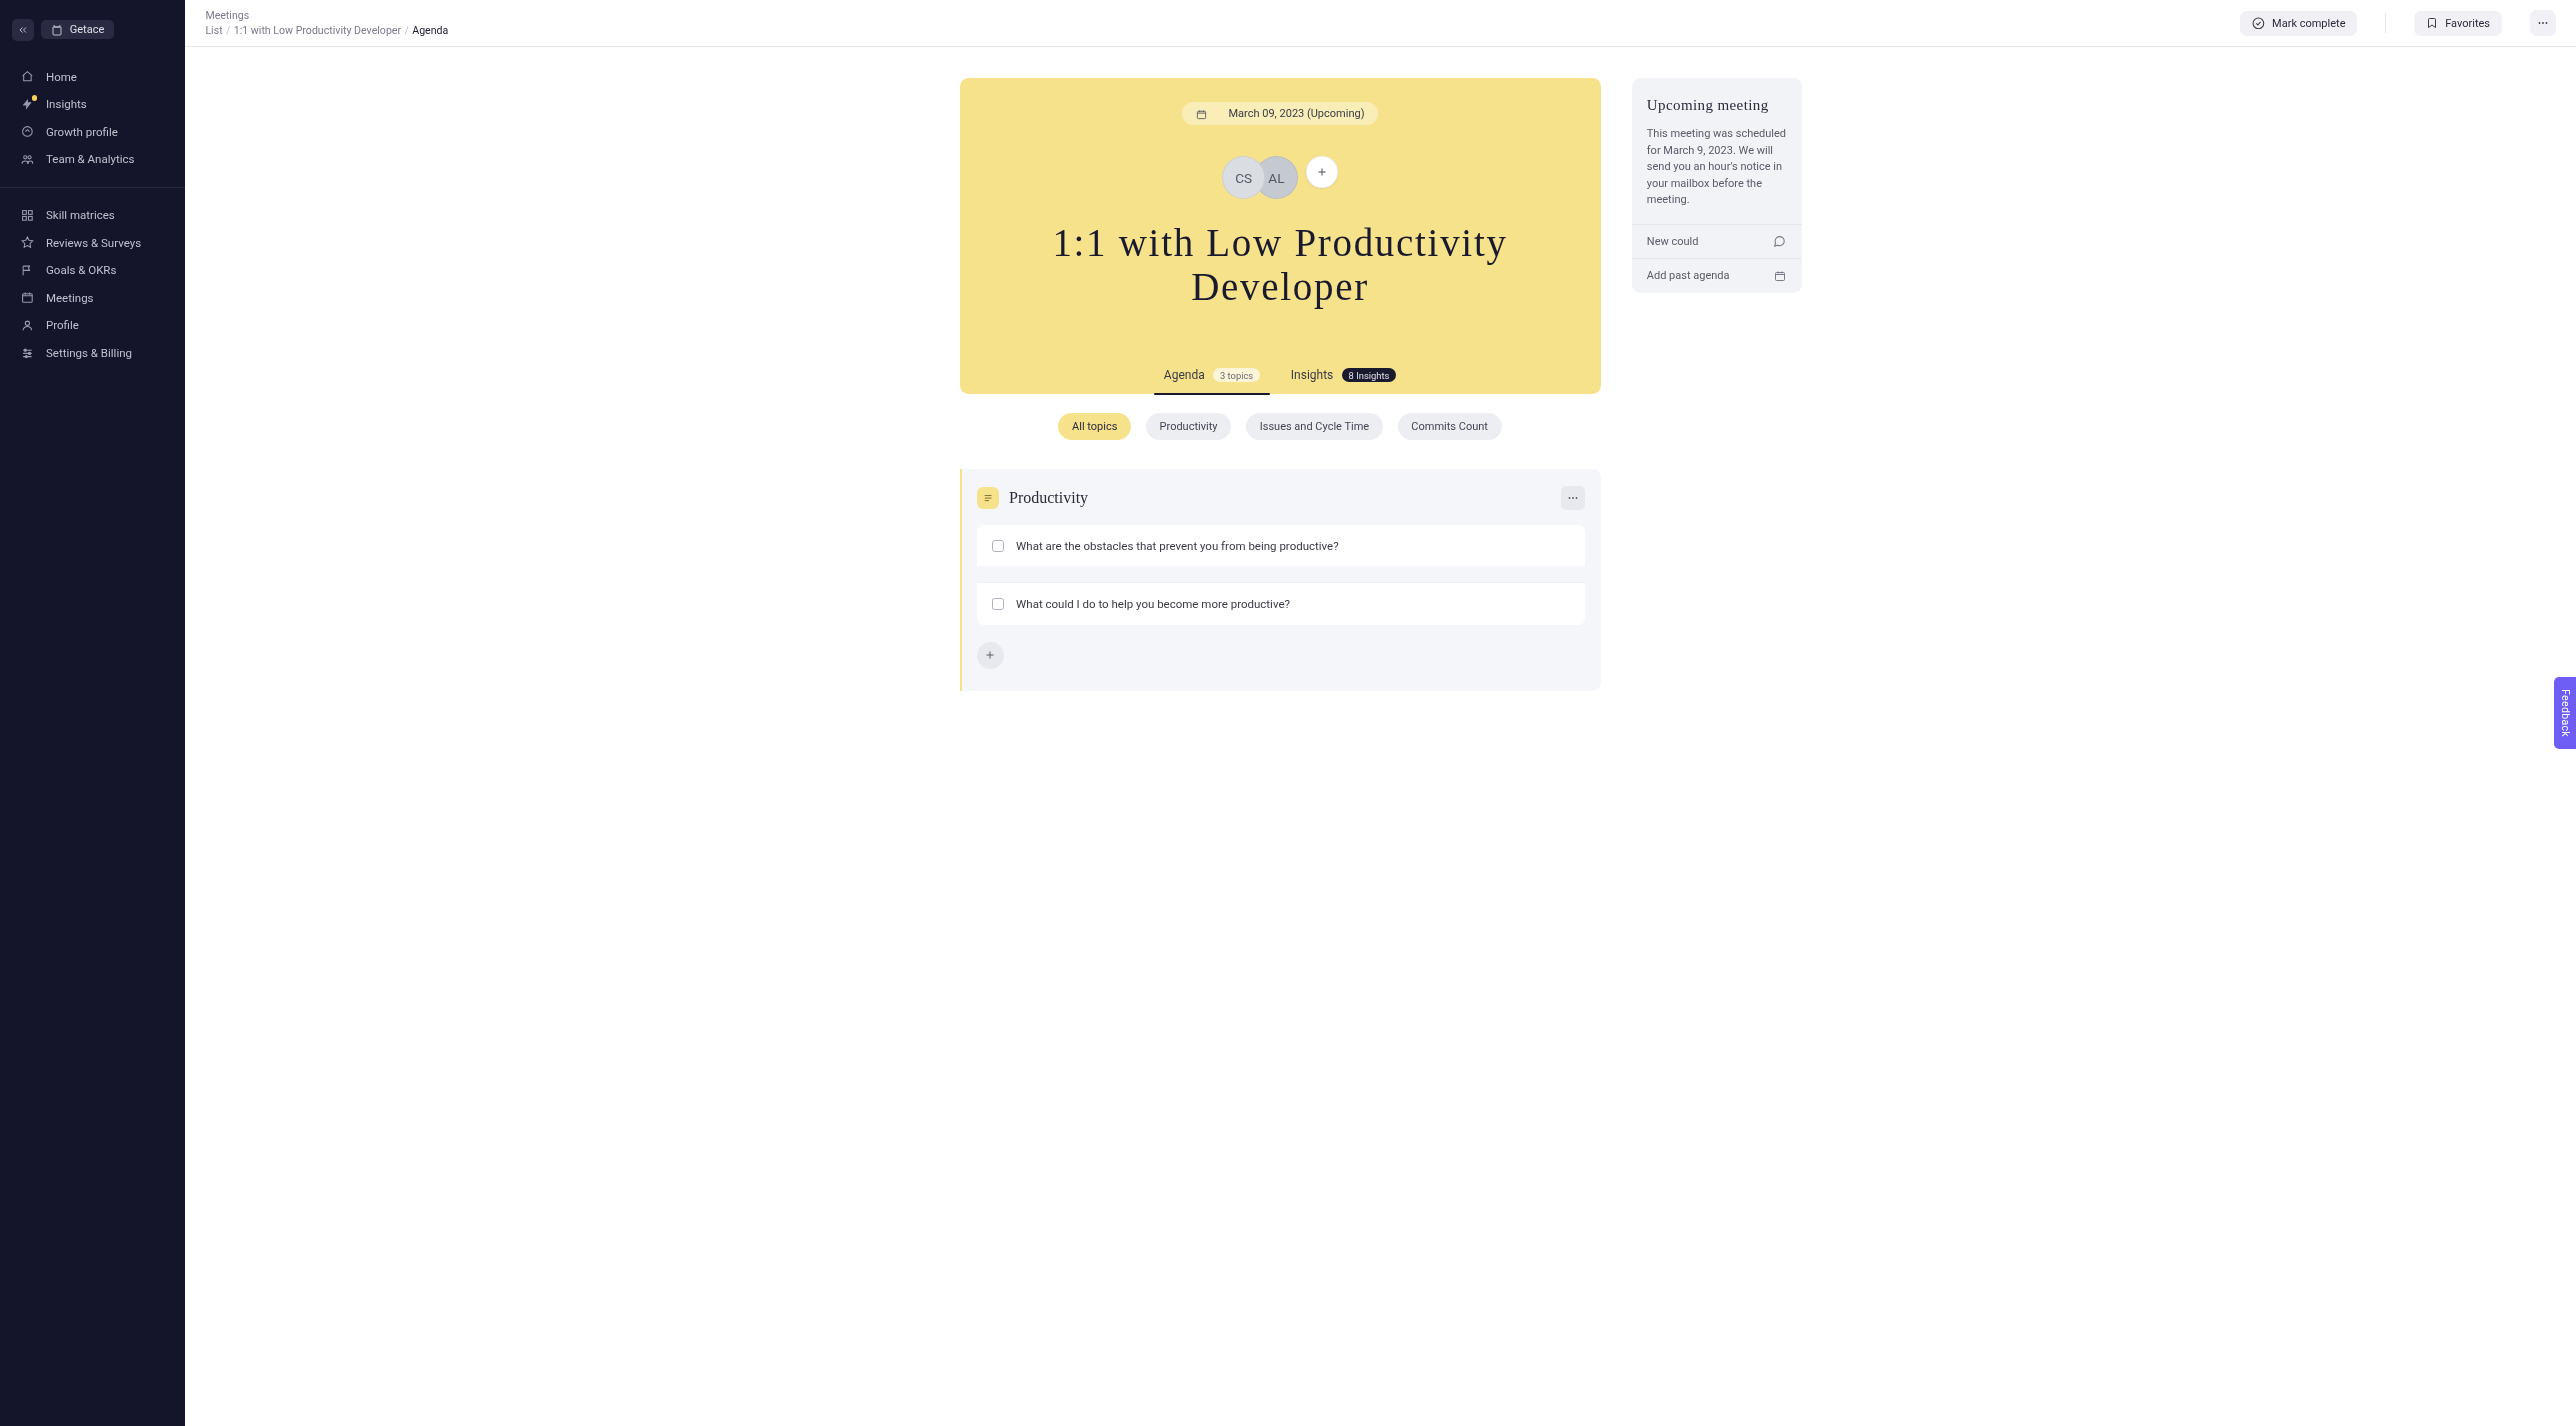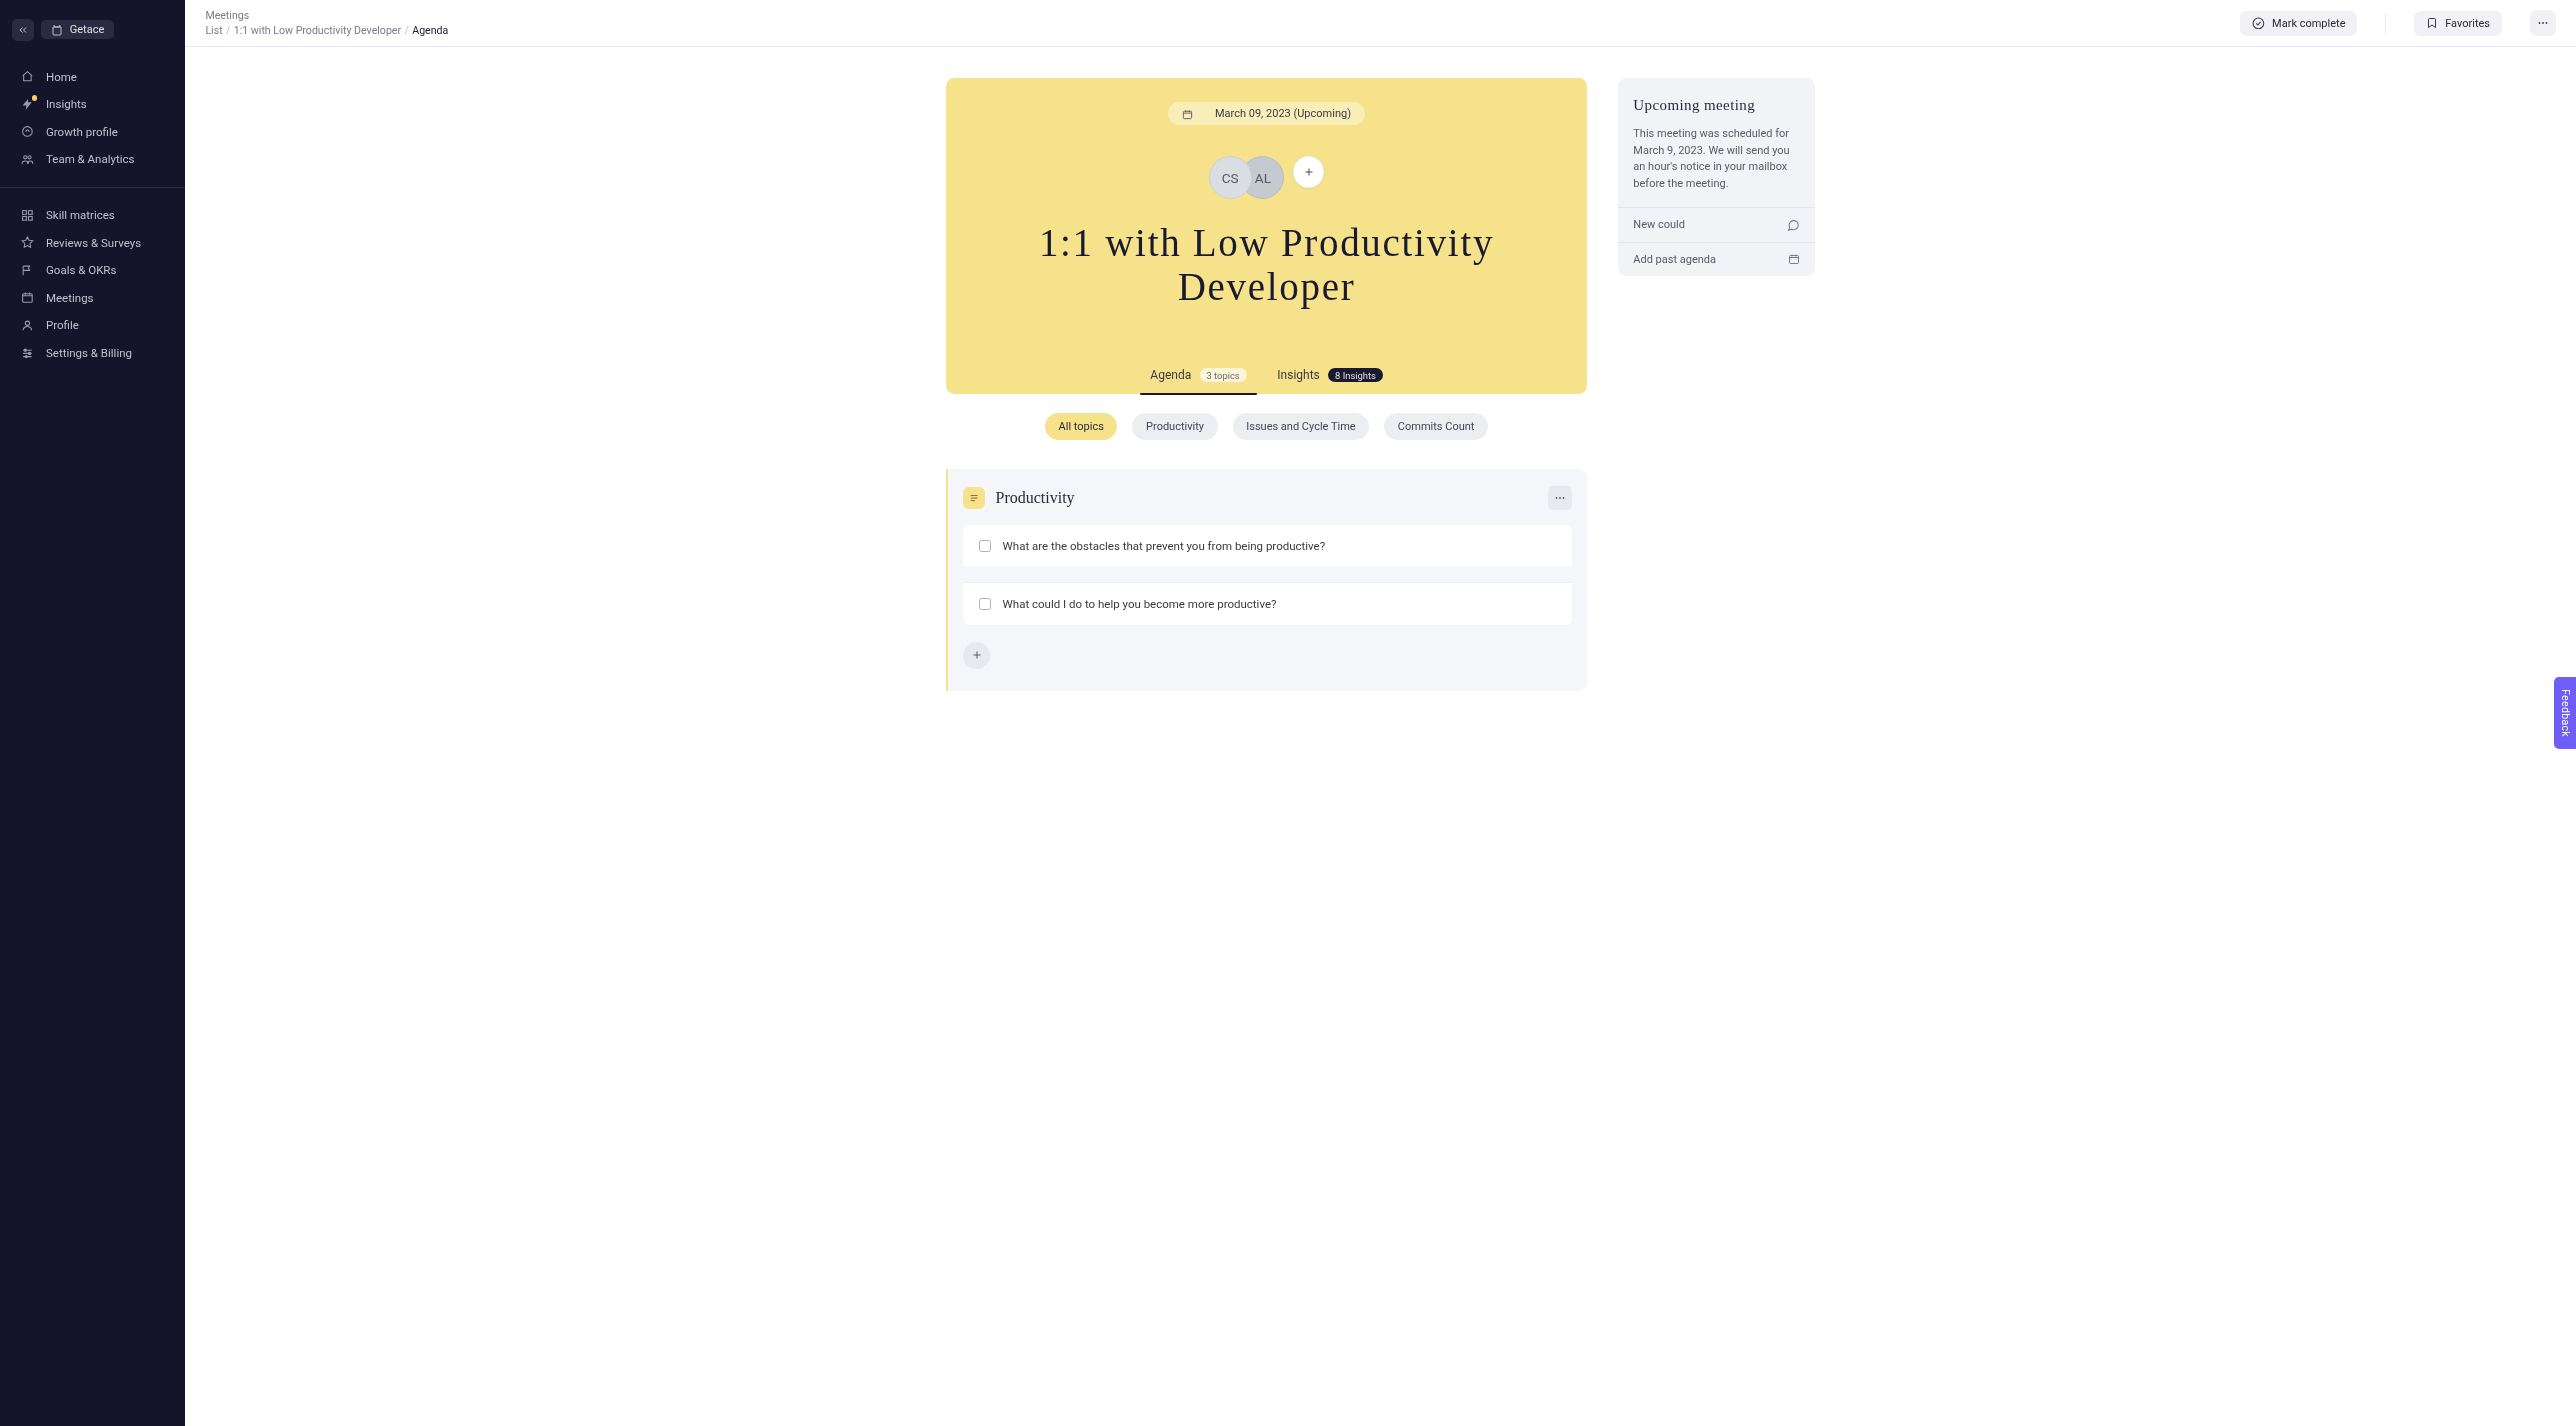--- a/index.html
+++ b/index.html
@@ -98,21 +98,21 @@
     
     .content-scroll { flex: 1; overflow: auto; }
     .content-inner {
       display: flex;
       gap: 31px;
       padding: 31px 102px 51px 102px;
       justify-content: center;
       align-items: flex-start;
     }
     .center-col { width: 641px; flex-shrink: 0; }
-    .right-col { width: 197px; flex-shrink: 0; }
+    .right-col { width: 170px; flex-shrink: 0; }
 
     
     .hero {
       background: #f7e28c;
       border-radius: 8.5px;
       padding-top: 24px;
       display: flex; flex-direction: column; align-items: center;
     }
     .date-pill {
       background: #faeeb8;

